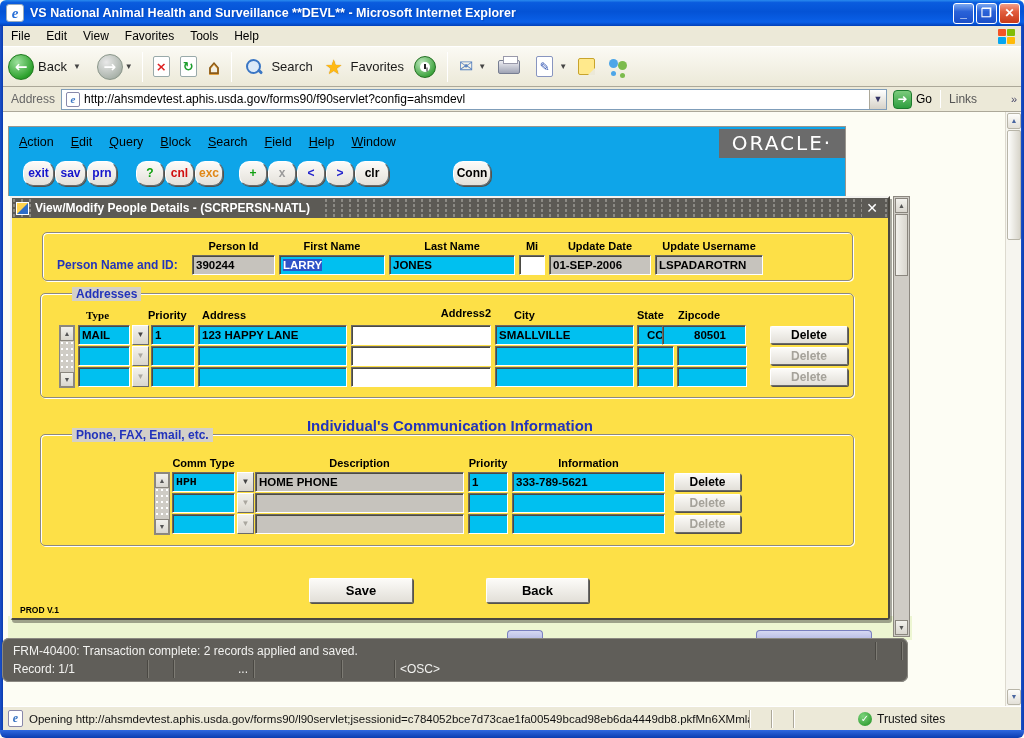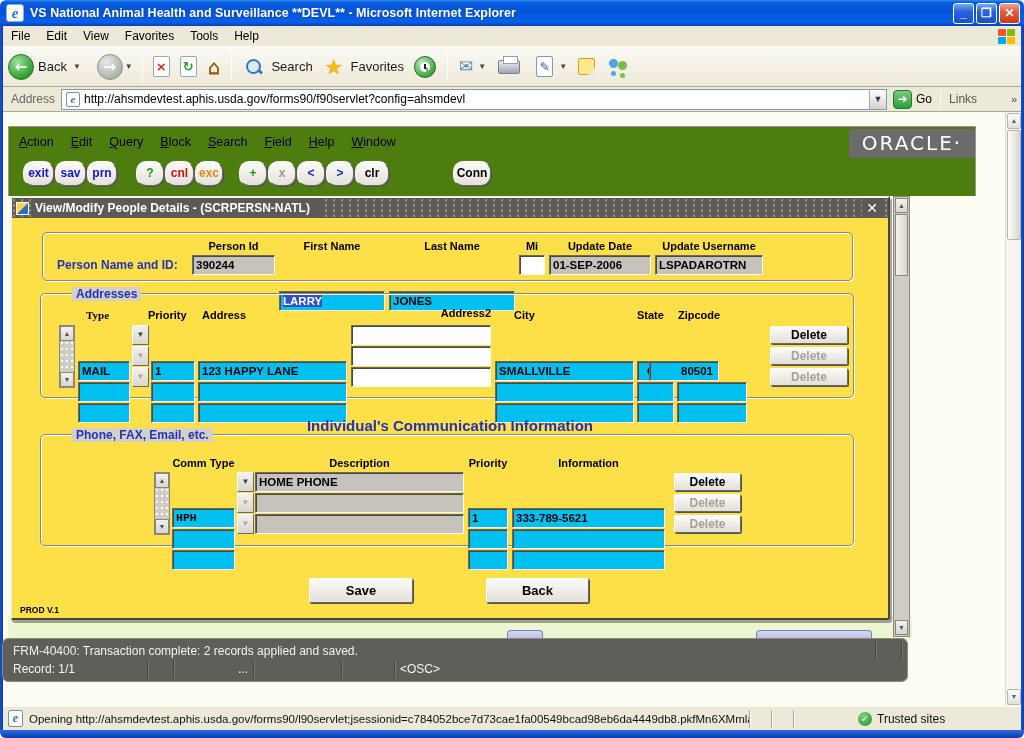--- a/index.html
+++ b/index.html
@@ -73,21 +73,21 @@
   .urlbox .urldd { width:17px; height:19px; background:linear-gradient(180deg,#fff,#D6D2C8); border-left:1px solid #ACA899;
     font-size:9px; color:#336; text-align:center; line-height:19px; }
   .gobtn { display:flex; align-items:center; margin-left:6px; color:#000; }
   .gobtn .goarrow { width:19px; height:19px; background:linear-gradient(180deg,#7CCB7C,#2E9E3E); border:1px solid #1D7A2D; border-radius:4px;
     color:#fff; font:bold 12px/17px "DejaVu Sans",sans-serif; text-align:center; margin-right:4px; }
   .linkssep { width:1px; height:18px; background:#C9C5B2; border-right:1px solid #fff; margin:0 8px; }
   .links { color:#555; margin-right:4px; }
   .chev { color:#446; font-size:11px; margin-right:4px; }
 
   
-  .applet-top { left:8px; top:126px; width:968px; height:70px; background:#4d7c0f; border:1px solid #9a968e; border-bottom:none;padding-left:16px; }
+  .applet-top { left:8px; top:126px; width:838px; height:70px; background:#0ea5e9; border:1px solid #9a968e; border-bottom:none;padding-left:16px; }
   .omenu { position:absolute; left:10px; top:8px; display:flex; font-size:12.5px; color:#000; }
   .omenu span { display:inline-block; margin-right:17px; }
   .omenu span::first-letter { text-decoration:underline; }
   .oraclelogo { position:absolute; right:0px; top:2px; width:126px; height:29px; background:#6B6B6B; color:#fff;
     font:normal 20px/29px "DejaVu Sans",sans-serif; letter-spacing:2px; text-align:center; }
   .obtn { position:absolute; top:34px; height:25px; background:linear-gradient(180deg,#FCFBF8,#E4E1DA);
     border:1px solid #6a6a6a; border-top-color:#fff; border-left-color:#fff; box-shadow:1px 1px 0 #55524c;
     font:bold 12px/22px "Liberation Sans",sans-serif; text-align:center; border-radius:10px; }
 
   .greenstrip { left:8px; top:616px; width:904px; height:24px; background:#EDF6D2; }
@@ -102,21 +102,21 @@
   .formtitle .ftxt { background:#5C5A55; font:bold 12px "Liberation Sans",sans-serif; padding:3px 10px 3px 2px; white-space:nowrap; }
   .fticon { width:13px; height:13px; margin:0 4px 0 4px; background:linear-gradient(135deg,#FFD34D 0 48%,#2E6DC8 52% 100%); border:1px solid #fff; }
   .ftclose { position:absolute; right:6px; top:1px; color:#fff; font:bold 14px/18px "DejaVu Sans",sans-serif; background:#5C5A55; padding:0 4px; }
 
   .groupbox { position:absolute; border:1px solid #8C8880; border-radius:5px; box-shadow:1px 1px 0 #fff, inset 1px 1px 0 #fff; }
   .gblabel { position:absolute; background:#D4D0C8; color:#2233BB; font:bold 12px "Liberation Sans",sans-serif; padding:0 4px; white-space:nowrap; }
   .bluelabel { color:#2233BB; font:bold 12px "Liberation Sans",sans-serif; }
   .colhdr { position:absolute; font:bold 11px "Liberation Sans",sans-serif; color:#000; white-space:nowrap; }
   .fld { position:absolute; height:20px; font:bold 11.5px/18px "Liberation Sans",sans-serif; color:#000; padding:0 3px;
     border:1px solid; border-color:#6E6A62 #FFF #FFF #6E6A62; box-shadow:inset 1px 1px 0 #4a4a44; overflow:hidden; white-space:nowrap; }
-  .fld.cyan { background:#00C0F0;margin-top:36px; }
+  .fld.cyan { background:#00C0F0; }
   .fld.gray { background:#C6C3BD; }
   .fld.white { background:#fff; }
   .sel { background:#2E52C8; color:#fff; }
   .ddbtn { position:absolute; width:17px; height:20px; background:linear-gradient(180deg,#F2F1EC,#D9D6CE);
     border:1px solid #6a6a6a; border-top-color:#fff; border-left-color:#fff; text-align:center; font-size:8px; line-height:18px; color:#444; }
   .ddbtn.dim { color:#AAA79F; }
   .recscroll { position:absolute; width:16px; background:#CFCCC5; border:1px solid #8C8880; display:flex; flex-direction:column; }
   .recscroll .rs-btn { height:15px; background:linear-gradient(180deg,#F2F1EC,#D9D6CE); border:1px solid #8a867e;
     font-size:7px; color:#555; text-align:center; line-height:13px; }
   .recscroll .rs-mid { flex:1; background-image:radial-gradient(circle at 2px 2px,#fff 1px,transparent 1.4px); background-size:5px 6px; }
@@ -300,21 +300,21 @@
       <span class="rs-btn">▼</span>
   </div>
 
   <div class="fld cyan" style="left:66px;top:127px;width:52px;">MAIL</div>
   <div class="ddbtn" style="left:120px;top:127px;">▼</div>
   <div class="fld cyan" style="left:139px;top:127px;width:44px;">1</div>
   <div class="fld cyan" style="left:186px;top:127px;width:149px;">123 HAPPY LANE</div>
   <div class="fld white" style="left:339px;top:127px;width:140px;"></div>
   <div class="fld cyan" style="left:483px;top:127px;width:139px;">SMALLVILLE</div>
   <div class="fld cyan" style="left:625px;top:127px;width:37px;padding-left:9px;">CO</div>
-  <div class="fld cyan" style="left:637px;top:127px;width:70px;padding-left:31px;">80501</div>
+  <div class="fld cyan" style="left:650px;top:127px;width:84px;padding-left:31px;">80501</div>
   <div class="pbtn" style="left:758px;top:128px;width:78px;height:18px;line-height:16px;">Delete</div>
 
   <div class="fld cyan" style="left:66px;top:148px;width:52px;"></div>
   <div class="ddbtn dim" style="left:120px;top:148px;">▼</div>
   <div class="fld cyan" style="left:139px;top:148px;width:44px;"></div>
   <div class="fld cyan" style="left:186px;top:148px;width:149px;"></div>
   <div class="fld white" style="left:339px;top:148px;width:140px;"></div>
   <div class="fld cyan" style="left:483px;top:148px;width:139px;"></div>
   <div class="fld cyan" style="left:625px;top:148px;width:37px;"></div>
   <div class="fld cyan" style="left:665px;top:148px;width:70px;"></div>

